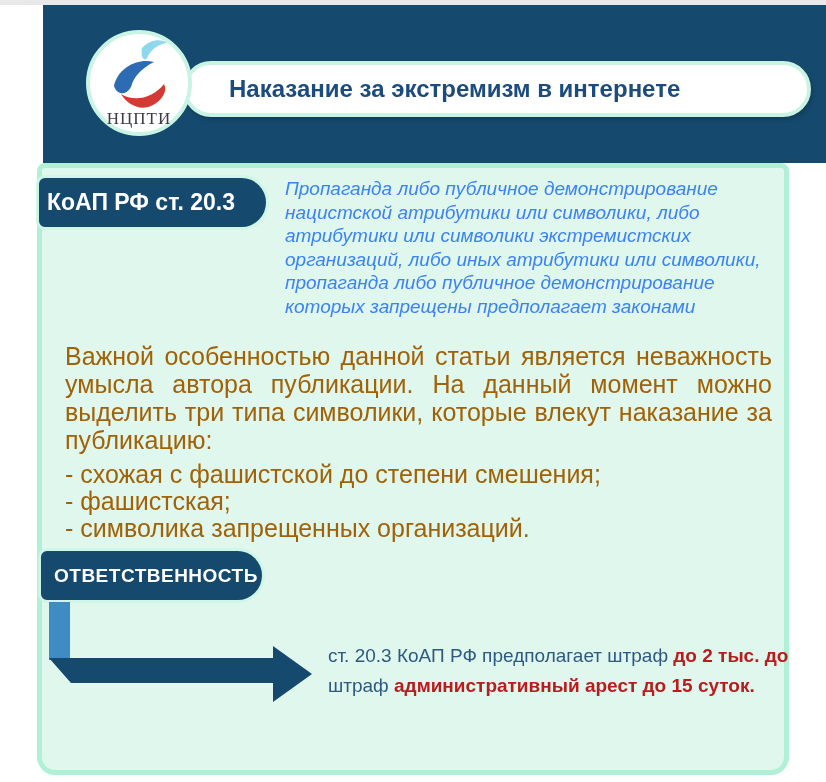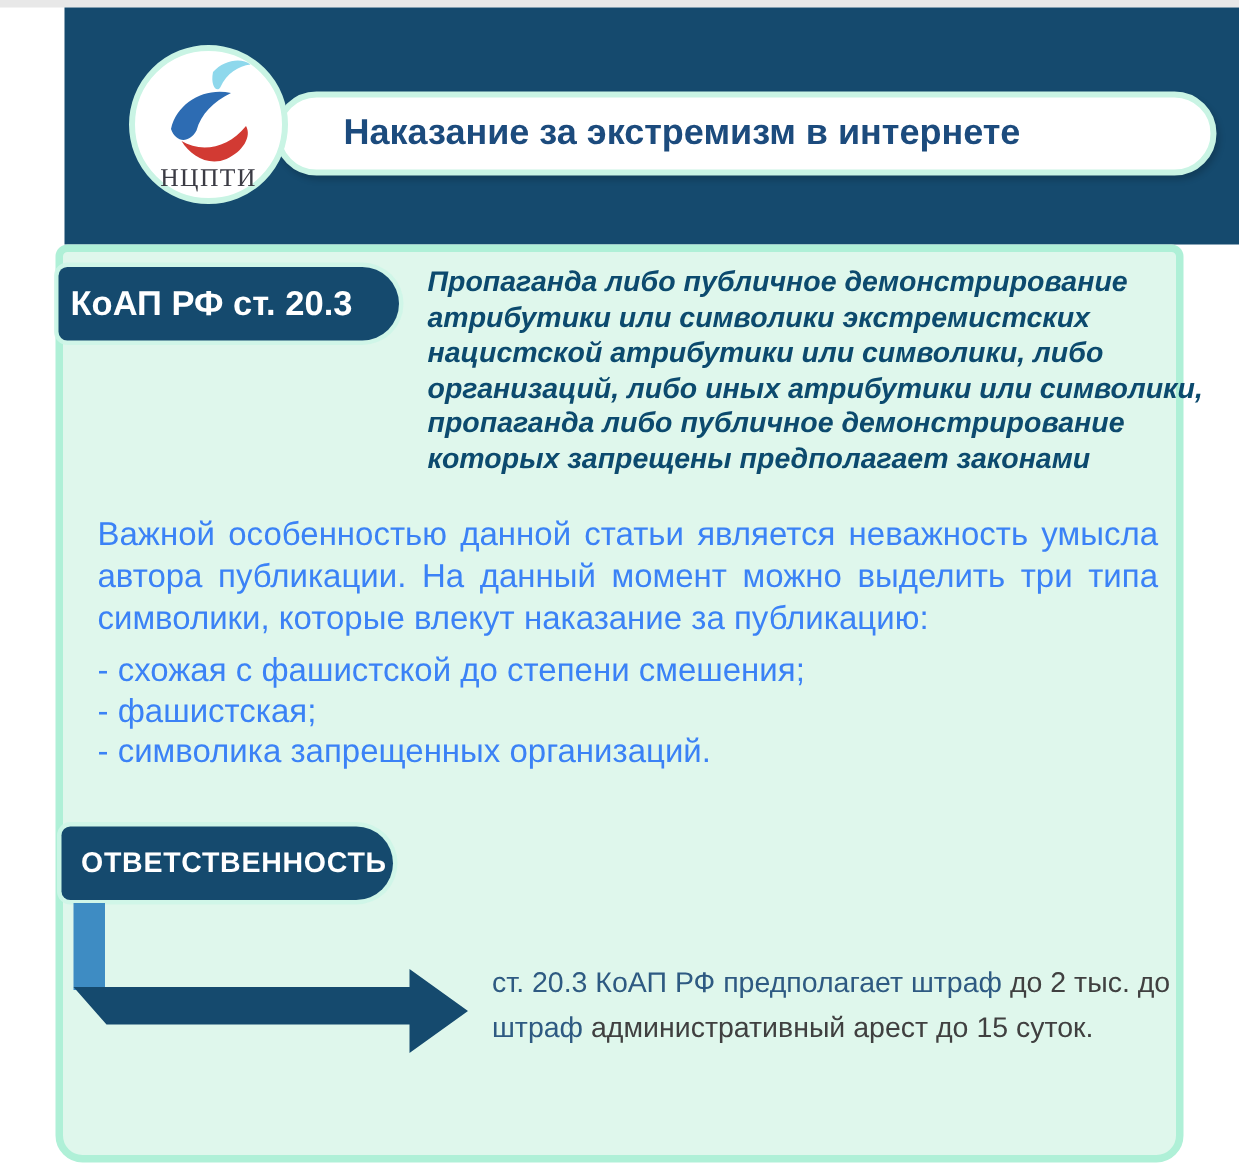--- a/index.html
+++ b/index.html
@@ -36,38 +36,38 @@
     position:absolute; background:#154a6e; color:#ffffff;
     border-radius:6px 25px 25px 6px; box-sizing:border-box;
     display:flex; align-items:center;
     box-shadow:0 0 0 3px rgba(206,246,231,0.85);
   }
   .koap-badge { left:39px; top:178px; width:227px; height:49px; font-size:23px; font-weight:600; padding-left:8px; }
   .resp-badge { left:41px; top:551px; width:221px; height:49px; font-size:19px; font-weight:bold; letter-spacing:0.5px; padding-left:13px; }
 
   .quote {
     position:absolute; left:285px; top:177px; width:515px;
-    color:#0c4a6e; font-size:19px; font-weight:bold; font-style:italic; line-height:23.5px;
+    color:#3b82f6; font-size:19px; font-weight:normal; font-style:italic; line-height:23.5px;
   }
   .quote div { white-space:nowrap; }
 
   .body-text {
     position:absolute; left:65px; top:342px; width:707px;
-    color:#3b82f6; font-size:22px; line-height:28px;
+    color:#a16207; font-size:25px; line-height:28px;
   }
   .body-text p { margin:0; text-align:justify; }
   .bullets { margin-top:7px; line-height:27px; }
 
   .arrow-svg { position:absolute; left:40px; top:595px; }
 
   .penalty {
     position:absolute; left:328px; top:641px;
     color:#2e5a82; font-size:19px; line-height:30px; white-space:nowrap;
   }
-  .penalty b { color:#404040; font-weight:normal; }
+  .penalty b { color:#b91c1c; font-weight:bold; }
 </style>
 </head>
 <body>
 
 <div class="page">
   <div class="top-strip"></div>
 
   <div class="header">
     <div class="title-banner">
       <span class="title">Наказание за экстремизм в интернете</span>
@@ -83,22 +83,22 @@
   </div>
 
   <div class="content-bg"></div>
 
   <div class="badge koap-badge">
     <span>КоАП РФ ст. 20.3</span>
   </div>
 
   <div class="quote">
     <div>Пропаганда либо публичное демонстрирование</div>
+    <div>нацистской атрибутики или символики, либо</div>
     <div>атрибутики или символики экстремистских</div>
-    <div>нацистской атрибутики или символики, либо</div>
     <div>организаций, либо иных атрибутики или символики,</div>
     <div>пропаганда либо публичное демонстрирование</div>
     <div>которых запрещены предполагает законами</div>
   </div>
 
   <div class="body-text">
     <p>Важной особенностью данной статьи является неважность умысла автора публикации. На данный момент можно выделить три типа символики, которые влекут наказание за публикацию:</p>
     <div class="bullets">
       <div>- схожая с фашистской до степени смешения;</div>
       <div>- фашистская;</div>

